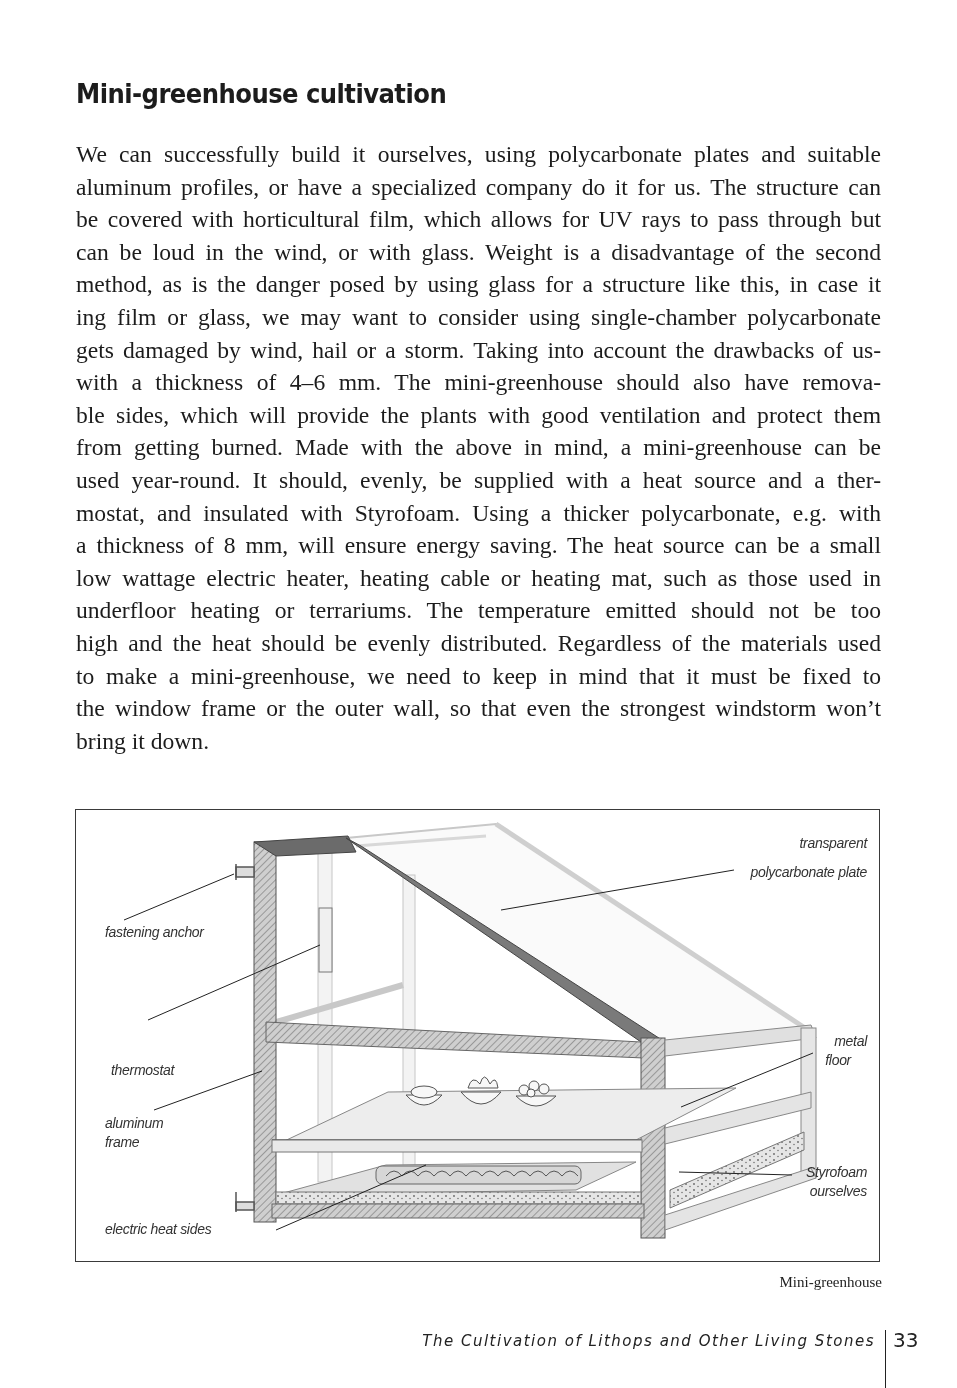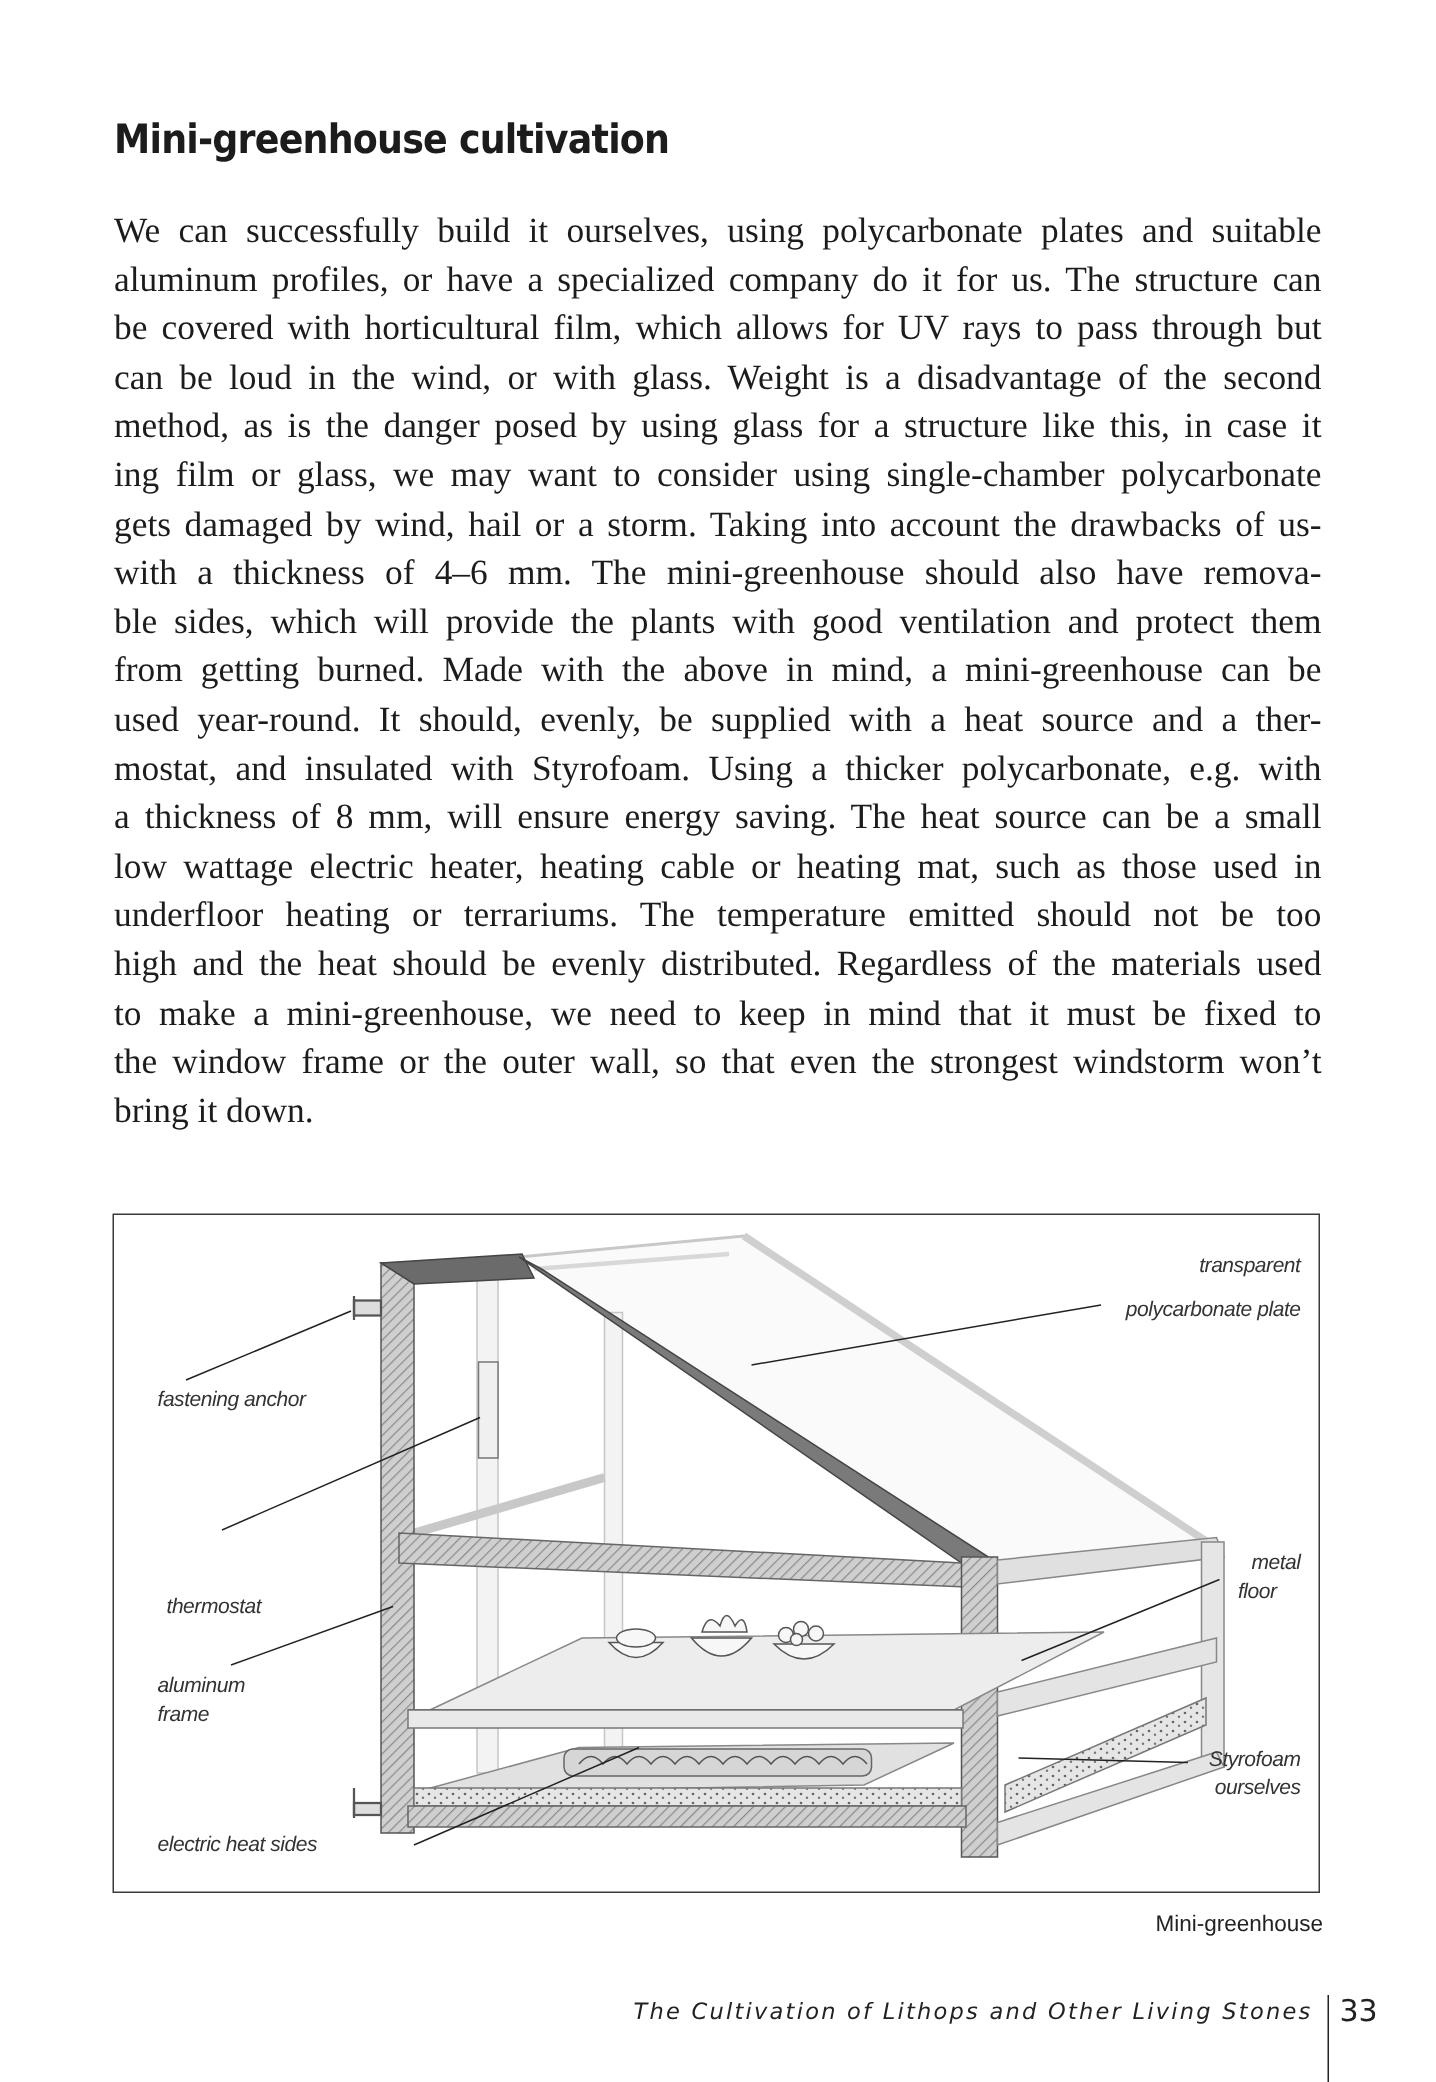--- a/index.html
+++ b/index.html
@@ -25,21 +25,21 @@
   .figure svg { position: absolute; left: 0; top: 0; }
   .label {
     position: absolute;
     font-family: "Liberation Sans", sans-serif; font-style: italic;
     font-size: 14px; line-height: 19px; color: #333; letter-spacing: -0.3px;
     white-space: nowrap;
   }
   .label.right { text-align: right; }
   .caption {
     position: absolute; right: 75px; top: 1274px;
-    font-family: Liberation Sans, sans-serif; font-size: 15px; color: #222;
+    font-family: Liberation Serif, serif; font-size: 15px; color: #222;
   }
   .footer-title {
     position: absolute; right: 82px; top: 1332px;
     font-family: "DejaVu Sans", sans-serif; font-style: italic;
     font-size: 15px; letter-spacing: 1.5px; color: #222; white-space: nowrap;
   }
   .footer-rule {
     position: absolute; left: 885px; top: 1330px; width: 1px; height: 58px; background: #222;
   }
   .page-number {

